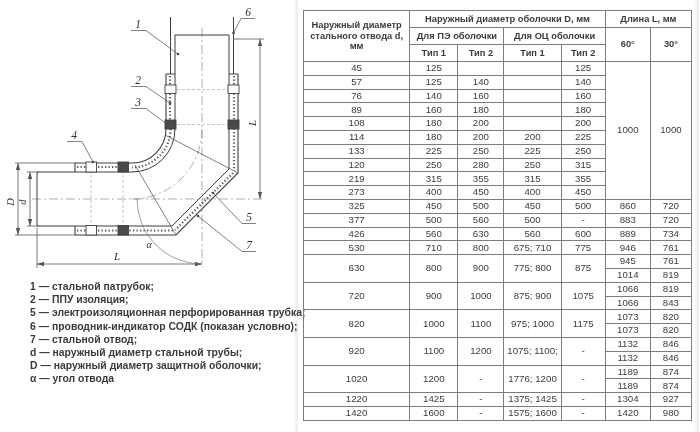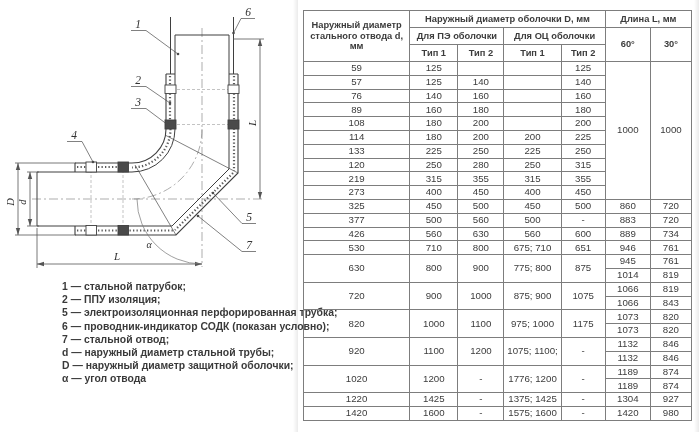--- a/index.html
+++ b/index.html
@@ -6,21 +6,21 @@
   body{width:700px;height:432px;background:#ffffff;font-family:"Liberation Sans",sans-serif;overflow:hidden;}
   .page{position:relative;width:700px;height:432px;background:#fff;}
   .fold{position:absolute;top:0;width:5px;height:432px;background:linear-gradient(to right,rgba(0,0,0,0),rgba(0,0,0,0.08));}
   .fold.left-fold{left:293px;}
   .fold.right-fold{left:694px;}
 
   svg.dwg{position:absolute;left:2px;top:2px;}
   .dwg-label{font-family:"Liberation Serif",serif;font-style:italic;fill:#333;}
 
   .legend{position:absolute;left:30px;top:280px;width:268px;color:#3a3a3a;
-          font-size:10.4px;font-weight:700;line-height:13.2px;white-space:nowrap;margin-left:32px;}
+          font-size:10.4px;font-weight:700;line-height:13.2px;white-space:nowrap;}
 
   table.spec{position:absolute;left:303px;top:10px;width:389px;border-collapse:collapse;
              table-layout:fixed;color:#3c3c3c;}
   table.spec th,table.spec td{border:1px solid #7d7d7d;text-align:center;vertical-align:middle;
              padding:0;overflow:hidden;}
   table.spec th{font-size:9.3px;font-weight:700;line-height:1.12;}
   table.spec td{font-size:9.7px;font-weight:400;line-height:1.05;}
   thead tr{height:17px;}
   tbody tr{height:13.8px;}
 </style>
@@ -185,21 +185,21 @@
       </tr>
       <tr>
         <th>Тип 1</th>
         <th>Тип 2</th>
         <th>Тип 1</th>
         <th>Тип 2</th>
       </tr>
     </thead>
     <tbody>
         <tr>
-          <td>59</td>
+          <td>45</td>
           <td>125</td>
           <td></td>
           <td></td>
           <td>125</td>
           <td rowspan="10">1000</td>
           <td rowspan="10">1000</td>
         </tr>
         <tr>
           <td>57</td>
           <td>125</td>
@@ -288,21 +288,21 @@
           <td>560</td>
           <td>600</td>
           <td>889</td>
           <td>734</td>
         </tr>
         <tr>
           <td>530</td>
           <td>710</td>
           <td>800</td>
           <td>675; 710</td>
-          <td>651</td>
+          <td>775</td>
           <td>946</td>
           <td>761</td>
         </tr>
         <tr>
           <td rowspan="2">630</td>
           <td rowspan="2">800</td>
           <td rowspan="2">900</td>
           <td rowspan="2">775; 800</td>
           <td rowspan="2">875</td>
           <td>945</td>

